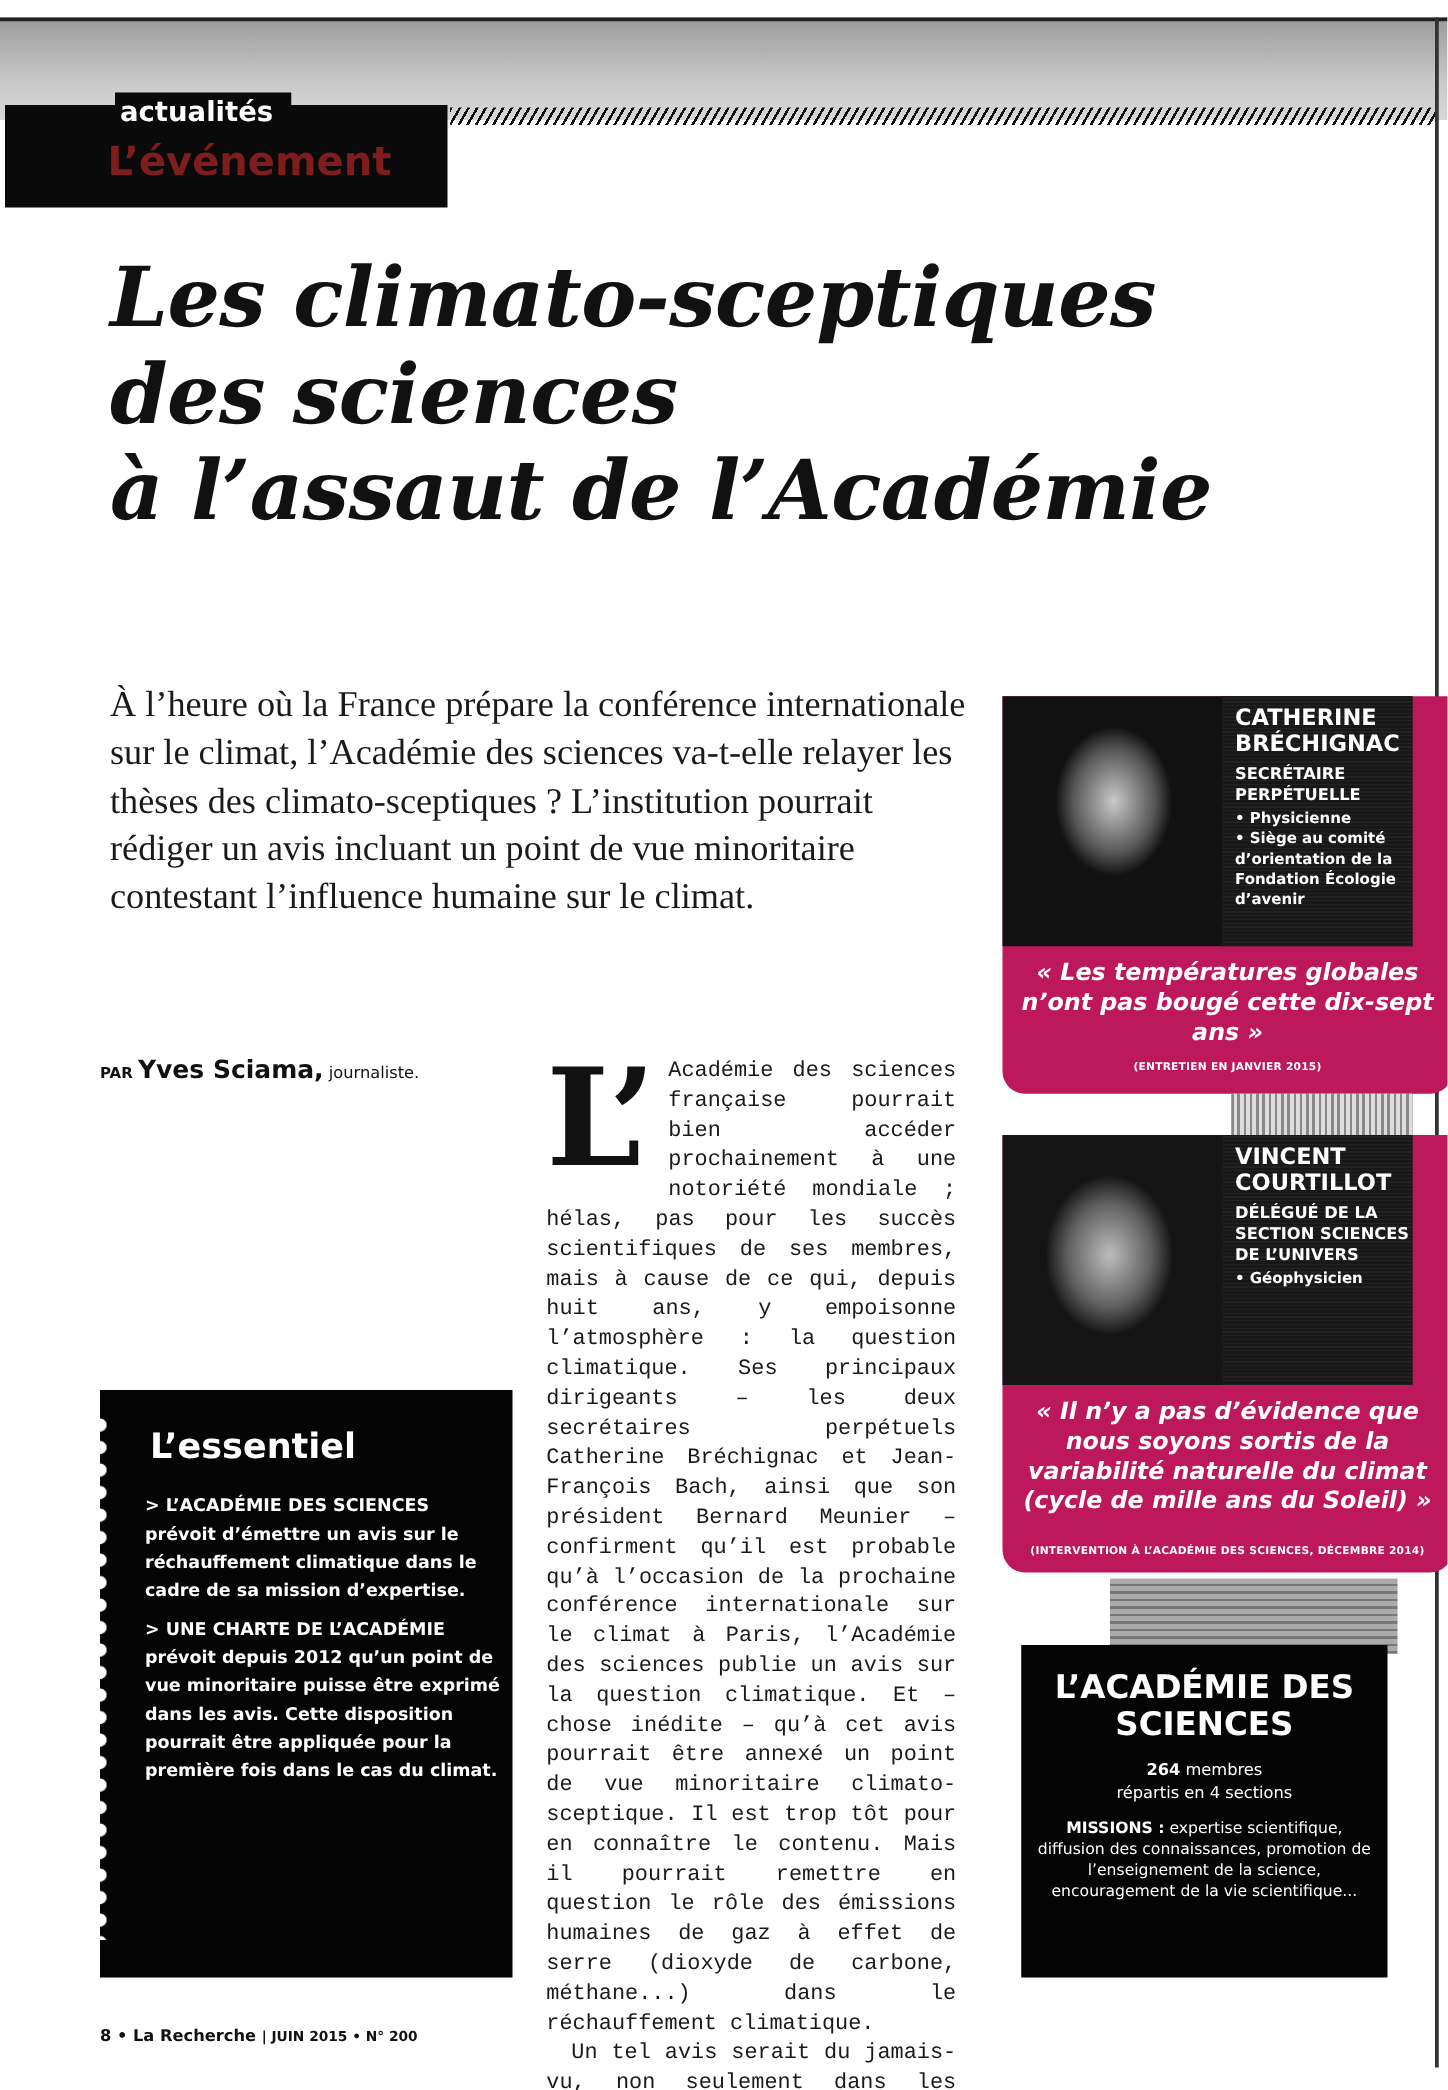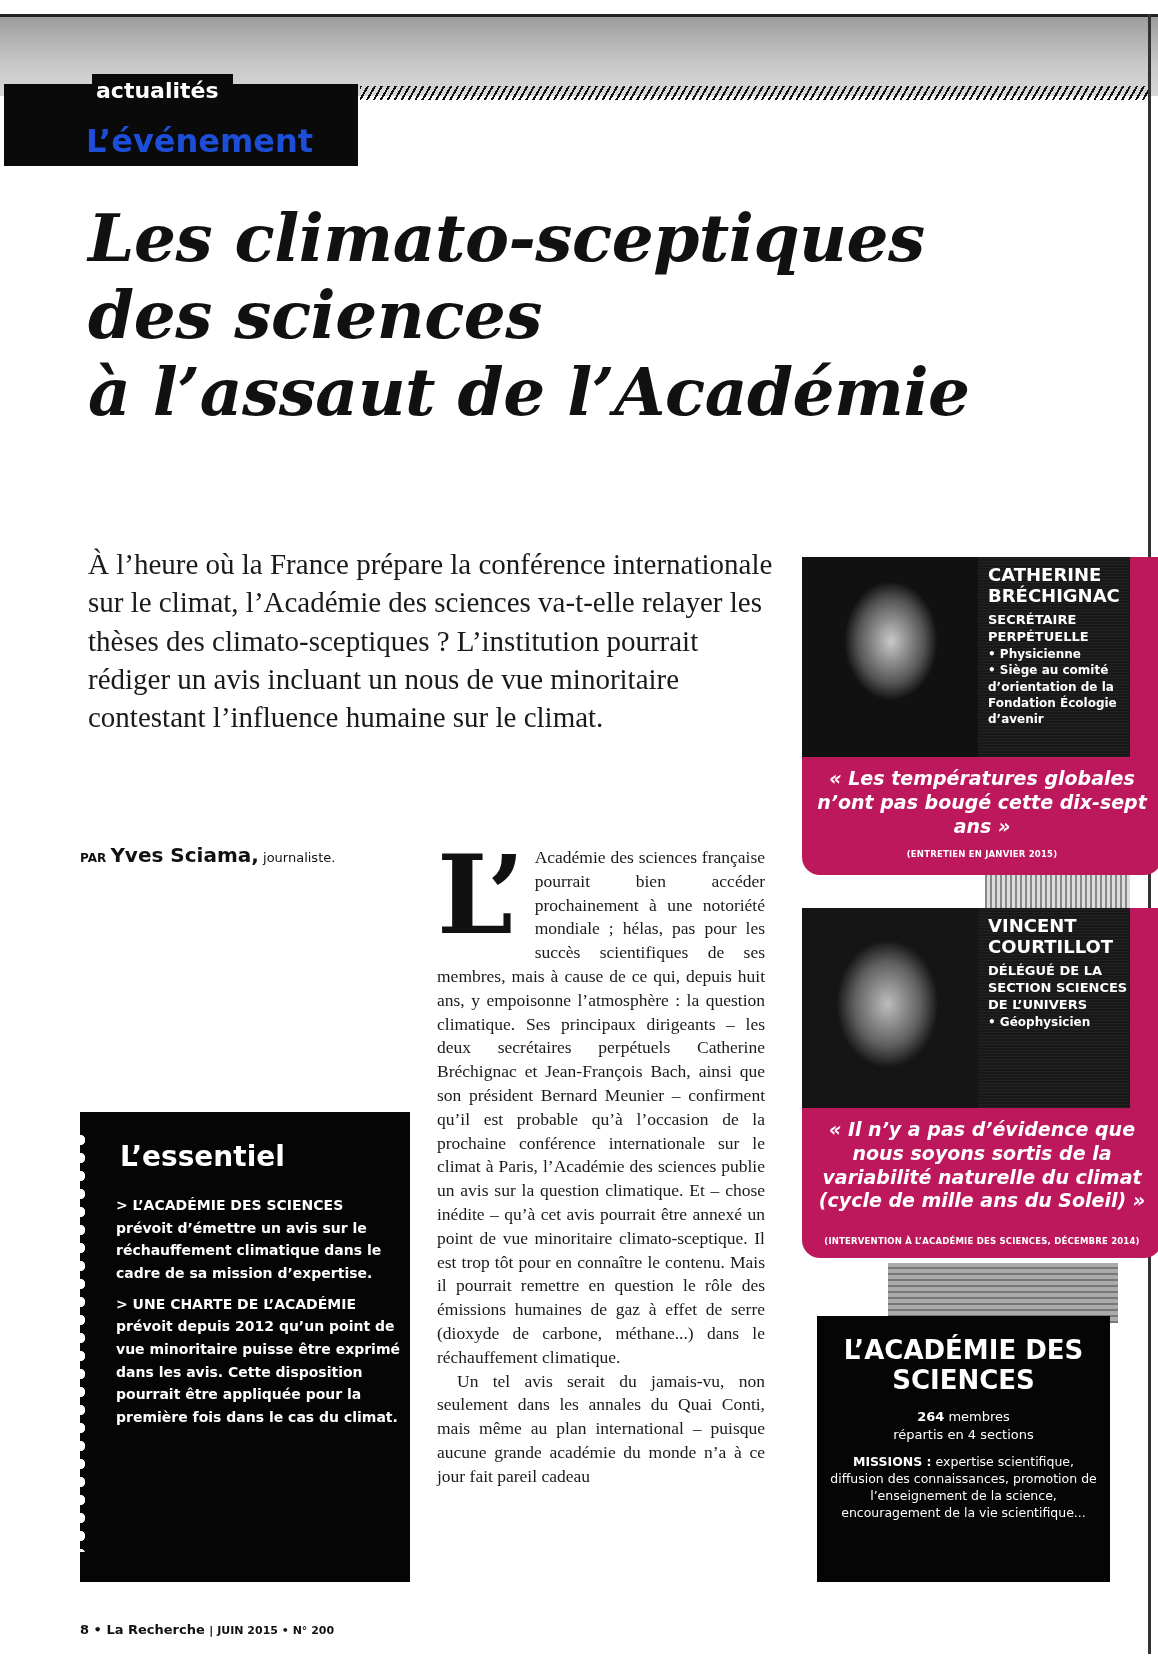--- a/index.html
+++ b/index.html
@@ -3,30 +3,30 @@
 <meta charset="utf-8">
 <style>
   html, body { margin:0; padding:0; }
   body { width:1158px; height:1672px; background:#fff; position:relative; overflow:hidden; font-family:"DejaVu Sans", sans-serif; color:#111; }
   .topband { position:absolute; left:0; top:14px; width:1158px; height:82px; background:linear-gradient(180deg,#9a9a9a,#c8c8c8 60%,#d8d8d8); }
   .topline { position:absolute; left:0; top:14px; width:1158px; height:3px; background:#222; }
   .hatch { position:absolute; left:360px; top:86px; width:790px; height:14px;
     background:repeating-linear-gradient(120deg,#111 0 2px,transparent 2px 6px); }
   .rubric { position:absolute; left:4px; top:84px; width:354px; height:82px; background:#0a0a0a; }
   .rubric-small { position:absolute; left:92px; top:74px; background:#0a0a0a; color:#fff; padding:4px 14px 0 4px; font:bold 22px "DejaVu Sans", sans-serif; }
-  .rubric-big { position:absolute; left:86px; top:122px; color:#1d4ed8; font:bold 32px "DejaVu Sans", sans-serif; }
+  .rubric-big { position:absolute; left:86px; top:110px; color:#7f1d1d; font:bold 32px "DejaVu Sans", sans-serif; }
   .title { position:absolute; left:88px; top:200px; width:1050px; font:italic bold 66px/1.17 "DejaVu Serif", serif; color:#111; letter-spacing:-0.5px; }
   .lede { position:absolute; left:88px; top:545px; width:690px; font:29px/1.32 "Liberation Serif", serif; color:#1a1a1a; }
   .byline { position:absolute; left:80px; top:843px; font:13px "DejaVu Sans", sans-serif; }
   .byline .par { font-weight:bold; font-size:12px; }
   .byline .name { font-weight:bold; font-size:20px; }
   .byline .role { font-size:13px; }
   .body-col { position:absolute; left:437px; top:846px; width:328px; font:17.5px/1.36 "Liberation Serif", serif; text-align:justify; color:#1a1a1a; }
   .dropcap { float:left; font:bold 108px/0.85 "DejaVu Serif", serif; margin:4px 10px 0 0; color:#111; }
-  .body-col p { margin:0; }
+  .body-col p { margin:0;font-family:Liberation Mono, monospace; }
   .body-col p.indent { text-indent:20px; }
   .ess { position:absolute; left:80px; top:1112px; width:330px; height:470px; background:#050505; color:#fff; }
   .ess-scallop { position:absolute; left:-6px; top:20px; width:12px; height:420px;
     background:radial-gradient(circle at 6px 8px,#fff 5px,transparent 5.5px) 0 0/12px 18px repeat-y; }
   .ess h2 { margin:0; position:absolute; left:40px; top:28px; font:bold 28px "DejaVu Sans", sans-serif; }
   .ess-items { position:absolute; left:36px; top:82px; width:285px; font:bold 14px/1.62 "DejaVu Sans", sans-serif; }
   .ess-item { margin-bottom:8px; }
   .ess-item .lead { text-transform:uppercase; }
   .card { position:absolute; background:#be185d; color:#fff; border-radius:0 0 18px 18px;padding-left:32px; }
   .card1 { left:802px; top:557px; width:328px; height:318px; }
@@ -65,21 +65,21 @@
 <div class="rubric"></div>
 <div class="rubric-small">actualités</div>
 <div class="rubric-big">L’événement</div>
 
 <h1 class="title" style="margin:0">
   <div>Les climato-sceptiques</div>
   <div>des sciences</div>
   <div>à l’assaut de l’Académie</div>
 </h1>
 
-<div class="lede">À l’heure où la France prépare la conférence internationale sur le climat, l’Académie des sciences va-t-elle relayer les thèses des climato-sceptiques ? L’institution pourrait rédiger un avis incluant un nous de vue minoritaire contestant l’influence humaine sur le climat.</div>
+<div class="lede">À l’heure où la France prépare la conférence internationale sur le climat, l’Académie des sciences va-t-elle relayer les thèses des climato-sceptiques ? L’institution pourrait rédiger un avis incluant un point de vue minoritaire contestant l’influence humaine sur le climat.</div>
 
 <div class="byline">
   <span class="par">PAR</span>
   <span class="name">Yves Sciama,</span>
   <span class="role">journaliste.</span>
 </div>
 
 <div class="body-col">
   <span class="dropcap">L’</span>
   <p>Académie des sciences française pourrait bien accéder prochainement à une notoriété mondiale ; hélas, pas pour les succès scientifiques de ses membres, mais à cause de ce qui, depuis huit ans, y empoisonne l’atmosphère : la question climatique. Ses principaux dirigeants – les deux secrétaires perpétuels Catherine Bréchignac et Jean-François Bach, ainsi que son président Bernard Meunier – confirment qu’il est probable qu’à l’occasion de la prochaine conférence internationale sur le climat à Paris, l’Académie des sciences publie un avis sur la question climatique. Et – chose inédite – qu’à cet avis pourrait être annexé un point de vue minoritaire climato-sceptique. Il est trop tôt pour en connaître le contenu. Mais il pourrait remettre en question le rôle des émissions humaines de gaz à effet de serre (dioxyde de carbone, méthane...) dans le réchauffement climatique.</p>

